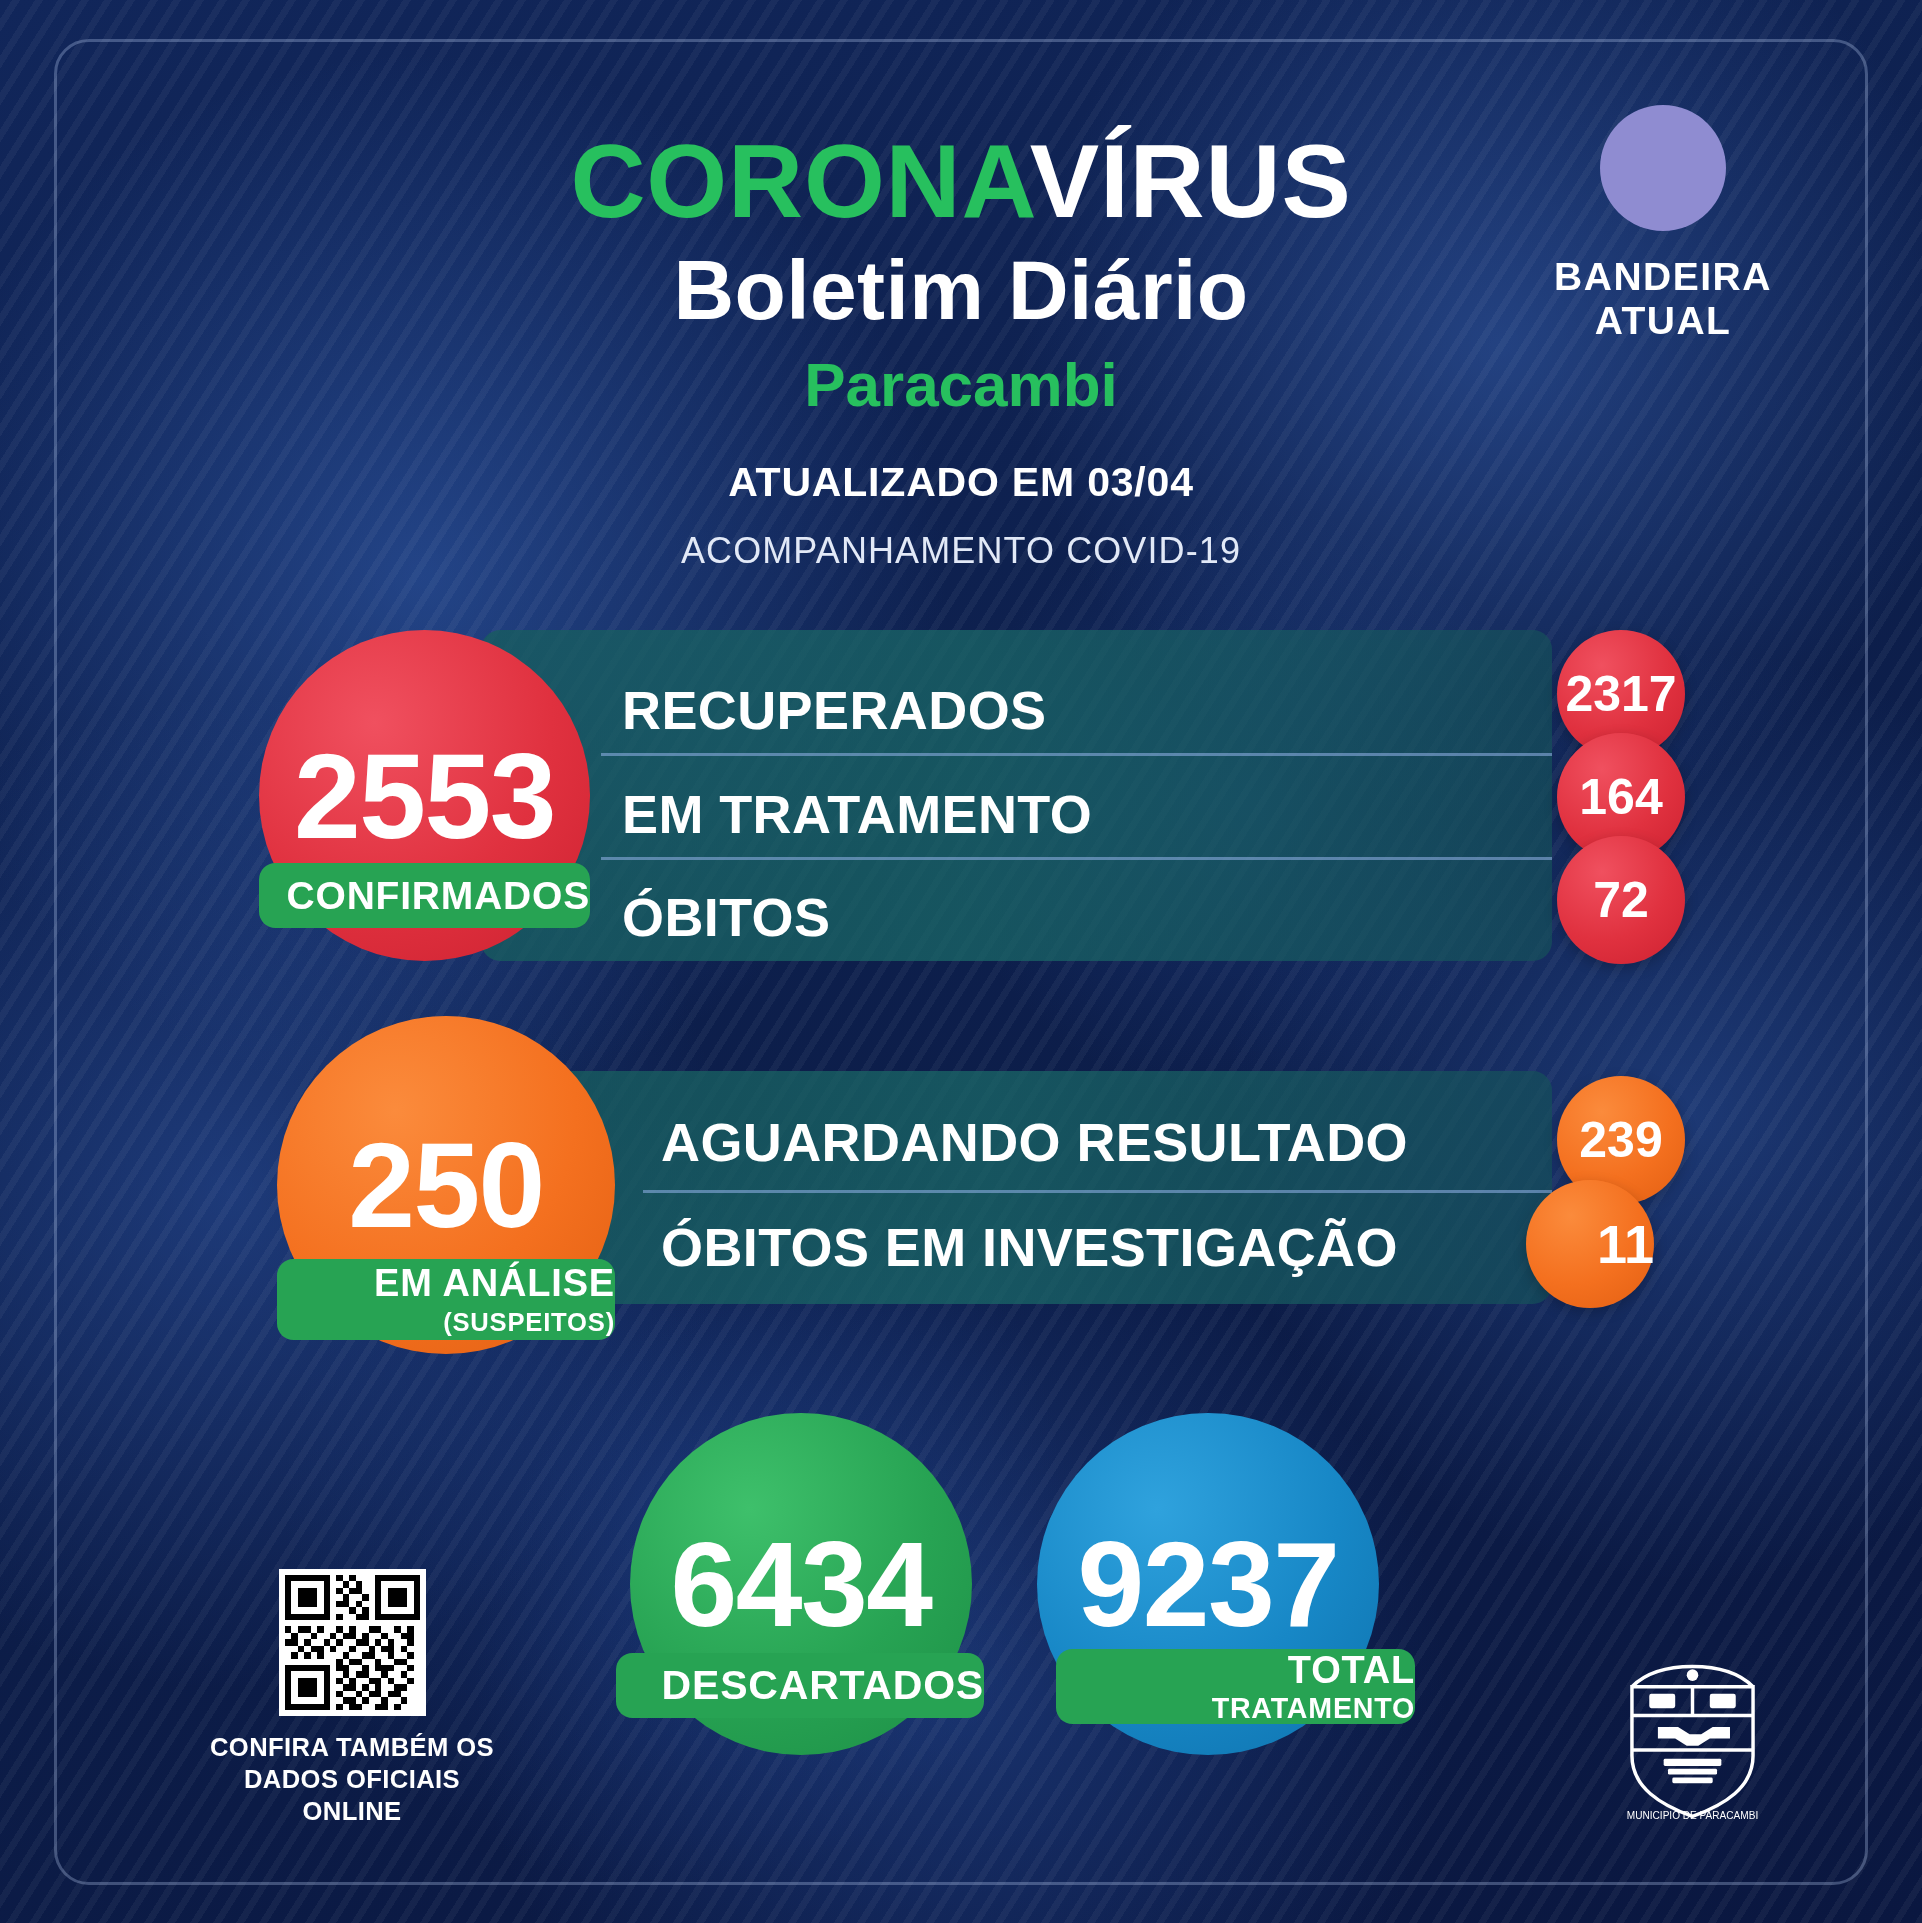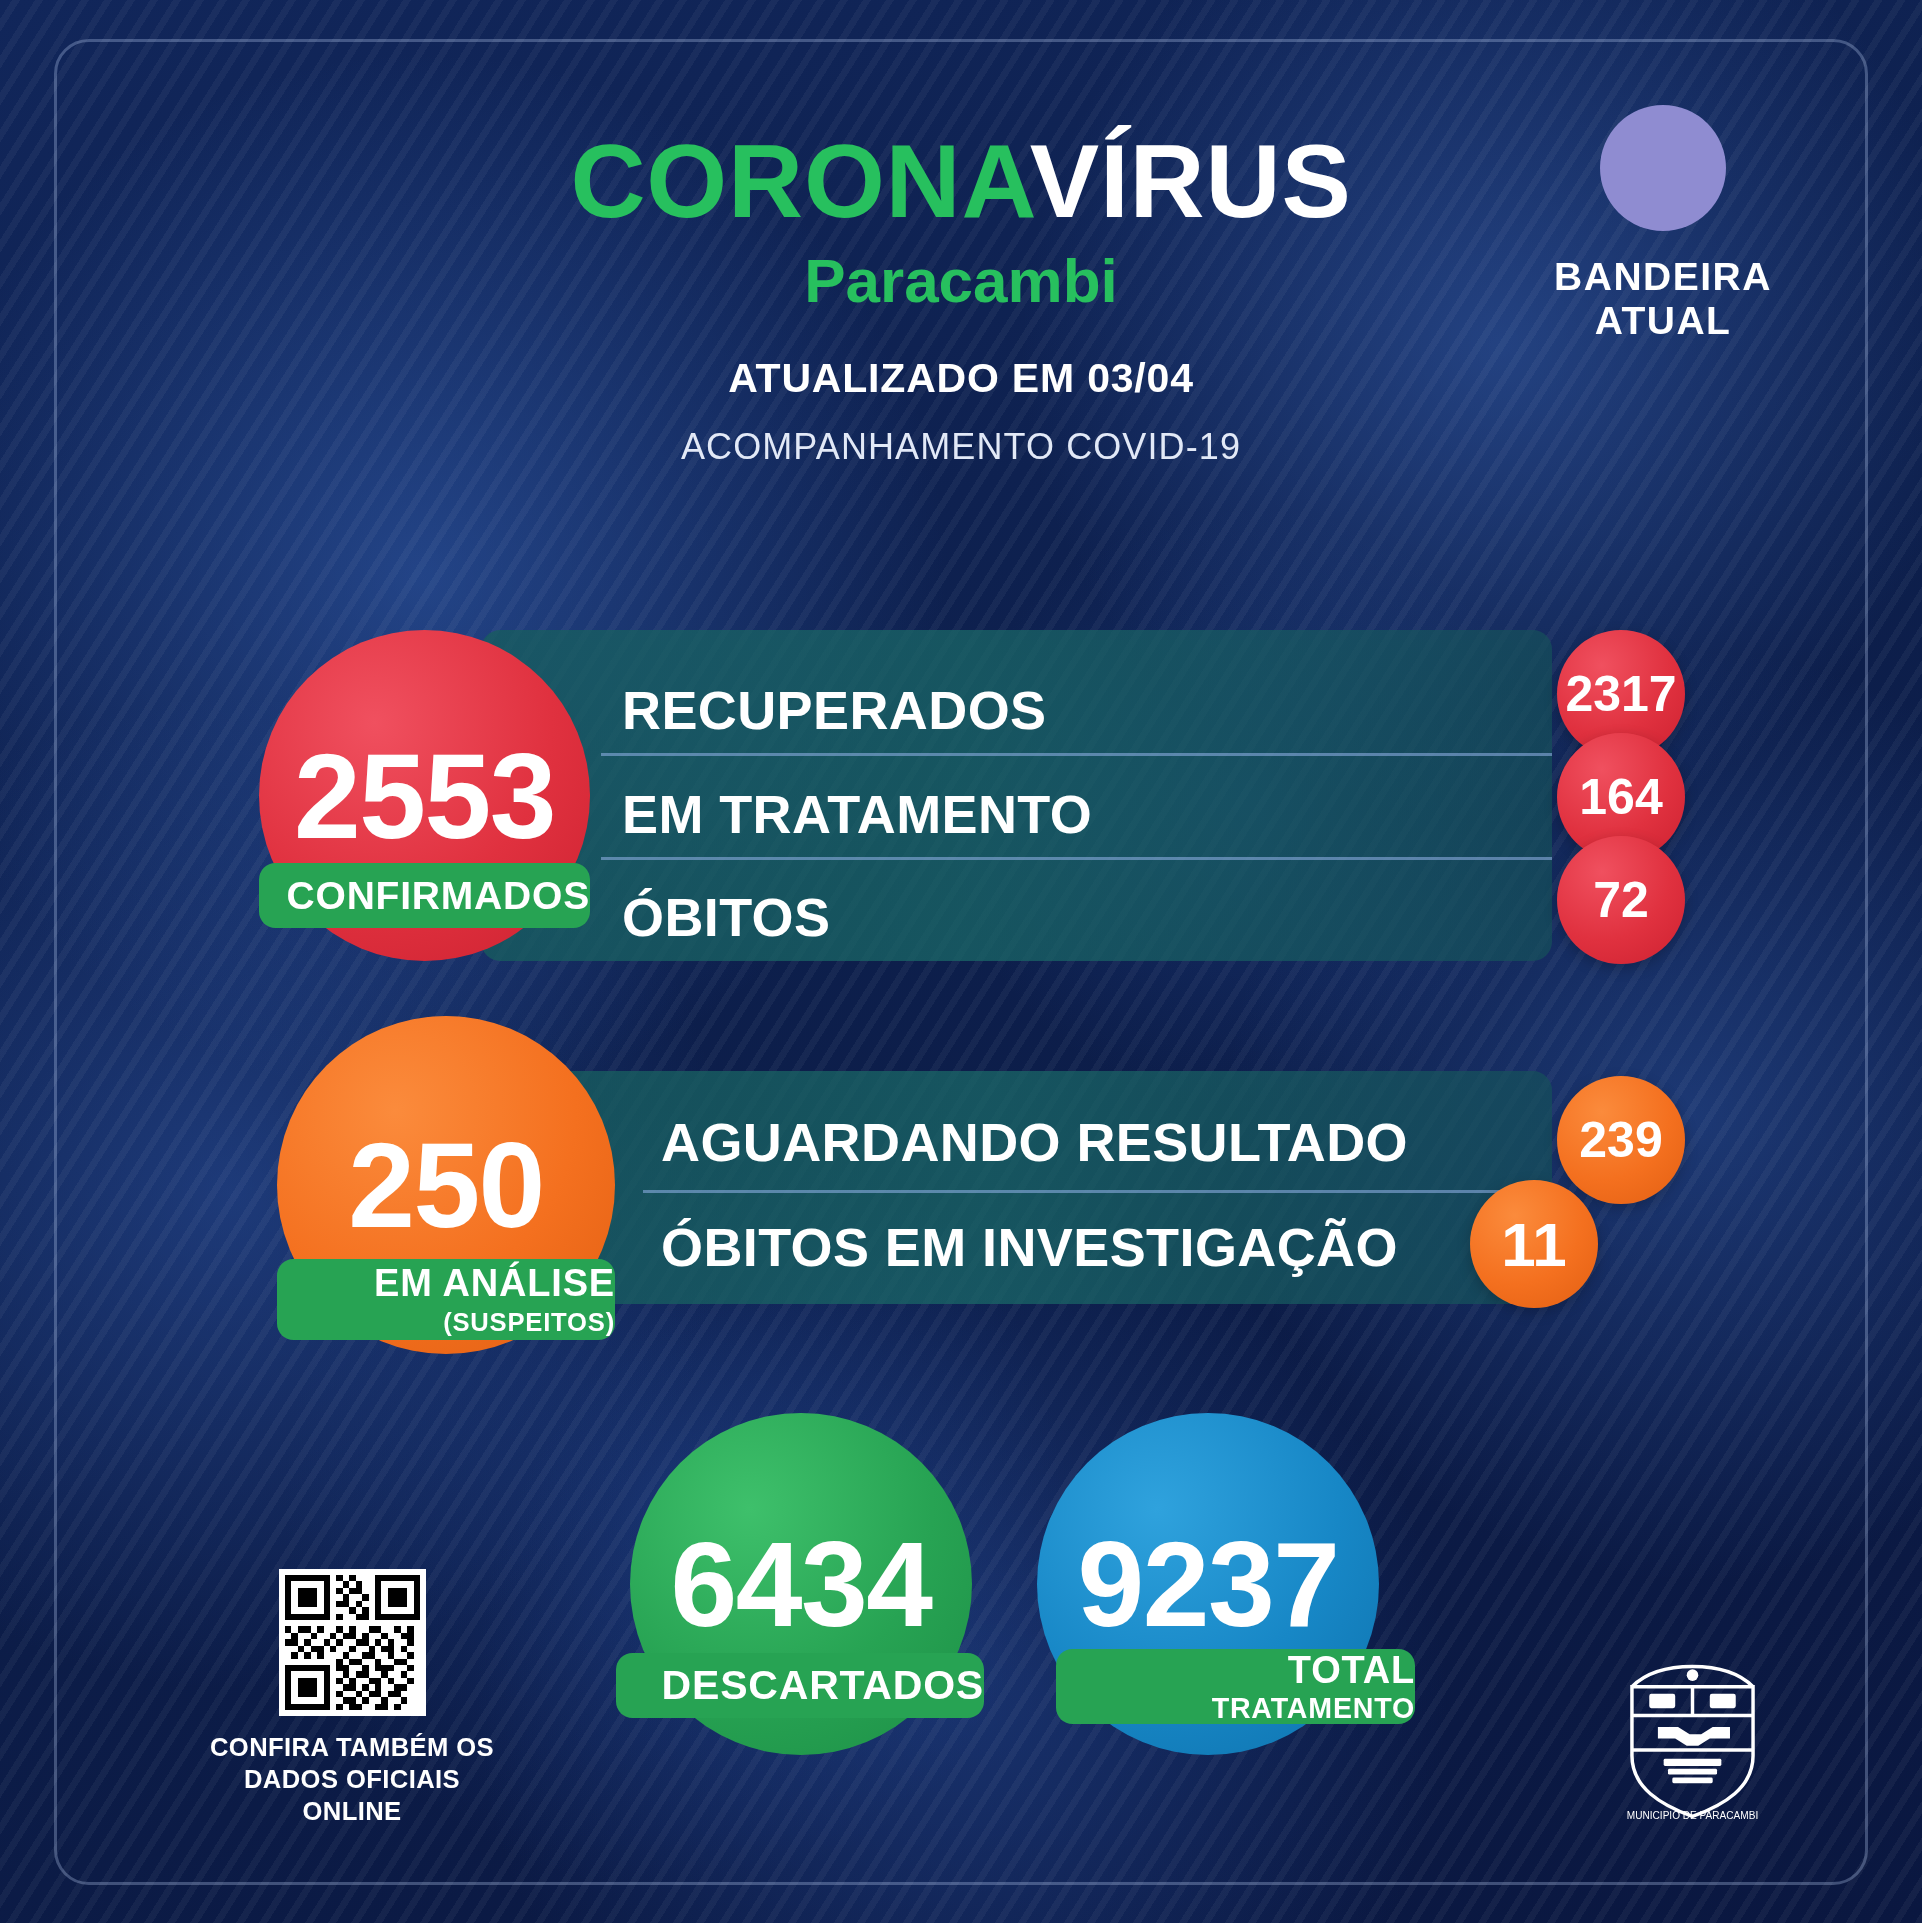--- a/index.html
+++ b/index.html
@@ -184,20 +184,21 @@
 <body>
 
 <div class="poster">
   <div class="stripes"></div>
   <div class="frame"></div>
 
   <div class="header">
     <div class="title-main">
       <span class="green">CORONA</span><span>VÍRUS</span>
     </div>
+    <div class="title-sub">Boletim Diário</div>
     <div class="title-city">Paracambi</div>
     <div class="updated">ATUALIZADO EM 03/04</div>
     <div class="tracking">ACOMPANHAMENTO COVID-19</div>
   </div>
 
   <div class="flag-block">
     <div class="flag-circle"></div>
     <div class="flag-label">
       <span>BANDEIRA</span><br>
       <span>ATUAL</span>
@@ -247,21 +248,21 @@
     </div>
     <div class="divider" style="left:643px; top:1190px; width:909px;"></div>
 
     <div class="row" style="left:661px; top:1202px; height:90px;">
       <span class="row-label">ÓBITOS EM INVESTIGAÇÃO</span>
     </div>
 
     <div class="bubble bubble-orange" style="left:1557px; top:1076px; width:128px; height:128px; font-size:50px;">
       <span>239</span>
     </div>
-    <div class="bubble bubble-orange" style="left:1470px; top:1180px; width:128px; height:128px; font-size:62px;">
+    <div class="bubble bubble-orange" style="left:1526px; top:1180px; width:128px; height:128px; font-size:54px;justify-content:flex-end;">
       <span>11</span>
     </div>
 
     <div class="big-circle bubble-orange" style="left:277px; top:1016px; width:338px; height:338px;">
       <span class="big-number">250</span>
     </div>
     <div class="pill" style="left:277px; top:1259px; width:338px; height:81px; font-size:38px;">
       <span>EM ANÁLISE</span>
       <span style="font-size:25.6px; margin-top:3px;">(SUSPEITOS)</span>
     </div>

